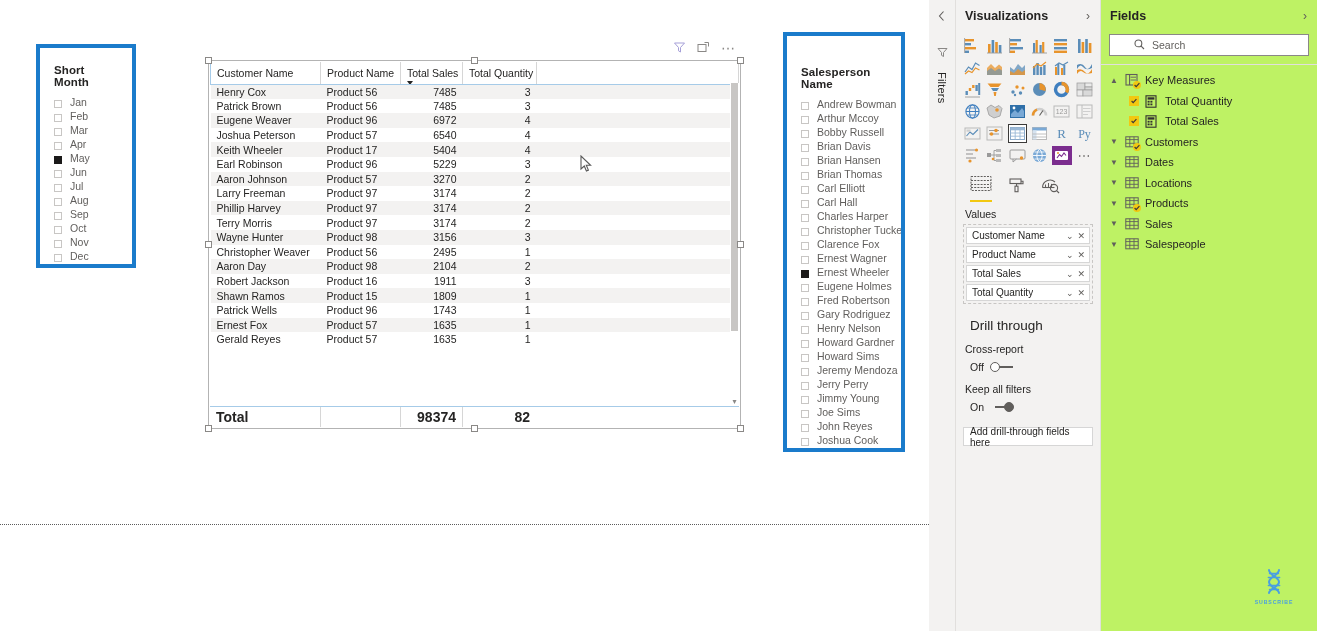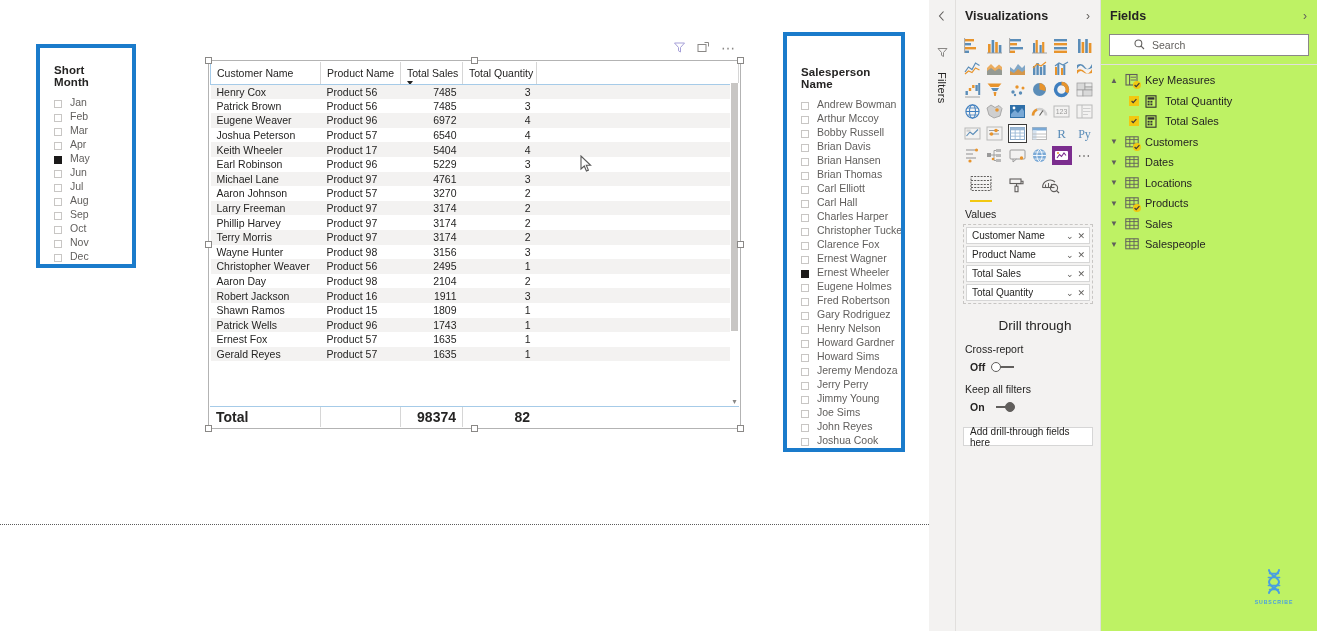--- a/index.html
+++ b/index.html
@@ -116,23 +116,23 @@
 
   .wells { border: 1px dashed #c8c6c4; margin: 0 7px; padding: 2px; background: #f3f2f1; }
   .well-chip { display: flex; align-items: center; justify-content: space-between;
     background: #fff; border: 1px solid #d6d6d6; height: 17px; margin-bottom: 2px;
     padding: 0 4px 0 5px; }
   .well-chip:last-child { margin-bottom: 0; }
   .well-chip .wn { font-size: 10px; color: #252423; white-space: nowrap; overflow: hidden; }
   .well-chip .wi { display: flex; gap: 4px; align-items: center; color: #605e5c;
     font-size: 9px; }
 
-  .drill-title { font-size: 13.5px; color: #252423; padding: 14px 0 8px 14px; text-align: center; }
+  .drill-title { font-size: 13.5px; color: #252423; padding: 14px 0 8px 14px; }
   .drill-sub { font-size: 10.5px; color: #252423; padding: 2px 0 4px 9px; }
-  .toggle-row { display: flex; align-items: center; gap: 6px; padding: 2px 0 8px 14px; font-weight: bold; }
+  .toggle-row { display: flex; align-items: center; gap: 6px; padding: 2px 0 8px 14px; }
   .toggle-row .tl { font-size: 10.5px; color: #252423; }
   .sw { position: relative; width: 26px; height: 10px; }
   .sw .track { position: absolute; left: 5px; top: 4px; width: 18px; height: 2px;
     background: #605e5c; }
   .sw .knob { position: absolute; top: 0; width: 10px; height: 10px; border-radius: 50%;
     border: 1.5px solid #605e5c; background: #fff; }
   .sw.off .knob { left: 0; }
   .sw.on .knob { left: 14px; background: #605e5c; border-color: #605e5c; }
   .drill-drop { margin: 6px 7px 0 7px; background: #fff; border: 1px solid #d6d6d6;
     height: 19px; display: flex; align-items: center; padding-left: 6px; }
@@ -404,27 +404,20 @@
                 <td>Keith Wheeler</td>
                 <td>Product 17</td>
                 <td class="num">5404</td>
                 <td class="num">4</td>
                 <td></td>
               </tr>
               <tr>
                 <td>Earl Robinson</td>
                 <td>Product 96</td>
                 <td class="num">5229</td>
-                <td class="num">3</td>
-                <td></td>
-              </tr>
-              <tr>
-                <td>Michael Lane</td>
-                <td>Product 97</td>
-                <td class="num">4761</td>
                 <td class="num">3</td>
                 <td></td>
               </tr>
               <tr>
                 <td>Aaron Johnson</td>
                 <td>Product 57</td>
                 <td class="num">3270</td>
                 <td class="num">2</td>
                 <td></td>
               </tr>

